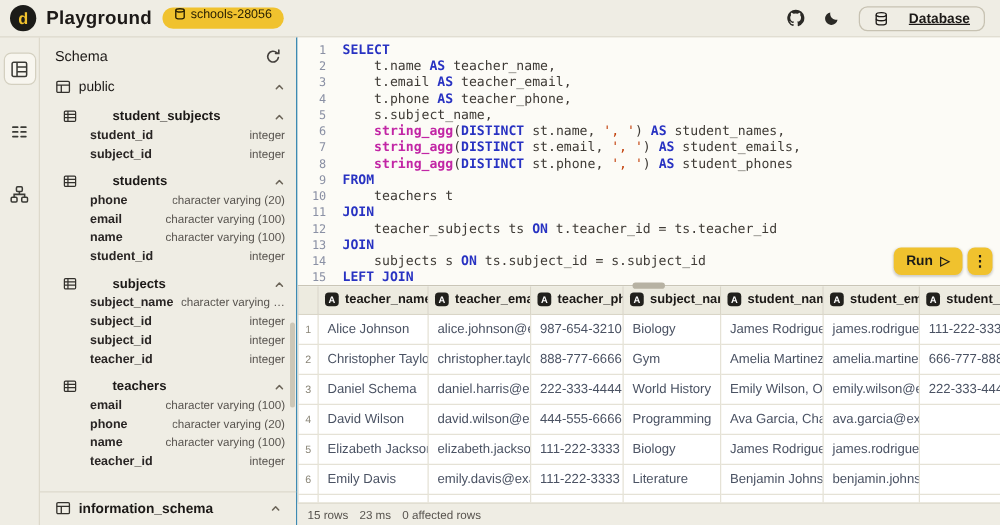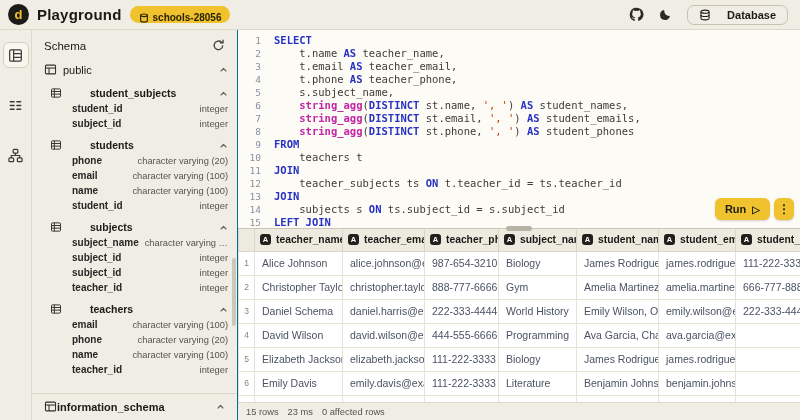--- a/index.html
+++ b/index.html
@@ -5,26 +5,26 @@
   * { box-sizing: border-box; margin: 0; padding: 0; }
   html,body { width:800px; height:420px; overflow:hidden;
     font-family:"Liberation Sans", sans-serif; background:#efede4; color:#1c1917; }
 
   
   .topbar { height:30px; display:flex; align-items:center; padding:0 12px 0 8px; gap:8px;
     border-bottom:1px solid #ddd9cb; background:#efede4; }
   .logo { width:21px; height:21px; border-radius:50%; background:#1b1b18; color:#f0c22e;
     display:flex; align-items:center; justify-content:center; font-weight:800; font-size:13px; flex:none; }
   .title { font-size:15px; font-weight:700; letter-spacing:.2px; }
-  .badge { background:#f0c22e; color:#2a2103; font-size:10px; font-weight:700; height:17px;
-    padding:0 9px; border-radius:9px; display:flex; align-items:flex-end; gap:4px; }
+  .badge { background:#f0c22e; color:#2a2103; font-size:10px; font-weight:400; height:17px;
+    padding:0 9px; border-radius:9px; display:flex; align-items:flex-start; gap:4px; }
   .topbar-right { margin-left:auto; display:flex; align-items:center; gap:15px; }
   .icon-btn { display:flex; color:#2b2a26; cursor:pointer; background:none; border:none; }
   .db-btn { display:flex; align-items:center; gap:16px; border:1px solid #c7c2b2; border-radius:7px;
-    background:transparent; padding:3px 11px; font-size:11px; font-weight:600; color:#1c1917; cursor:pointer; }
+    background:transparent; padding:3px 11px; font-size:11px; font-weight:600; color:#1c1917; cursor:pointer;text-decoration:underline; }
 
   .content { display:flex; height:390px; }
 
   
   .rail { width:32px; border-right:1px solid #ddd9cb; display:flex; flex-direction:column;
     align-items:center; padding-top:12px; gap:24px; flex:none; }
   .rail-item { width:26px; height:26px; display:flex; align-items:center; justify-content:center;
     color:#3a3a35; border-radius:6px; cursor:pointer; }
   .rail-item.active { background:#f8f6ef; border:1px solid #d4d0c0; }
 
@@ -38,21 +38,21 @@
   .tree-row { display:flex; align-items:center; gap:6px; cursor:pointer; }
   .schema-row { padding:4px 0; font-weight:400; font-size:11px; }
   .tree-table-row { margin:5px 0 1px 6px; padding:2px 0; font-weight:700; font-size:10.5px;gap:28px; }
   .chev { margin-left:auto; color:#6b6458; display:flex; }
   .t-icon { display:flex; color:#33312c; }
   .tree-col { display:flex; align-items:baseline; justify-content:space-between;
     padding:1px 0 1px 28px; height:15px; }
   .tree-col-name { font-weight:600; color:#292524; font-size:10px; white-space:nowrap; }
   .tree-col-type { color:#57534e; font-size:9.3px; margin-left:6px; white-space:nowrap;
     overflow:hidden; text-overflow:ellipsis; }
-  .sidebar-footer { border-top:1px solid #ddd9cb; display:flex; align-items:center; 
+  .sidebar-footer { border-top:1px solid #ddd9cb; display:flex; align-items:center; gap:6px;
     padding:6px 12px 7px; font-weight:700; font-size:11px; cursor:pointer; }
   .sb-scroll { position:absolute; right:1px; top:228px; width:4px; height:68px;
     background:#ccc7b7; border-radius:2px; }
 
   
   .main { flex:1; display:flex; flex-direction:column; min-width:0; }
   .editor { height:198px; background:#fcfbf6; position:relative; padding-top:4px;
     font-family:"DejaVu Sans Mono", monospace; font-size:10.5px; }
   .code-line { display:flex; height:13px; line-height:13px; }
   .ln { width:36px; text-align:right; padding-right:13px; color:#8a90a4; flex:none; font-size:9.5px; }

